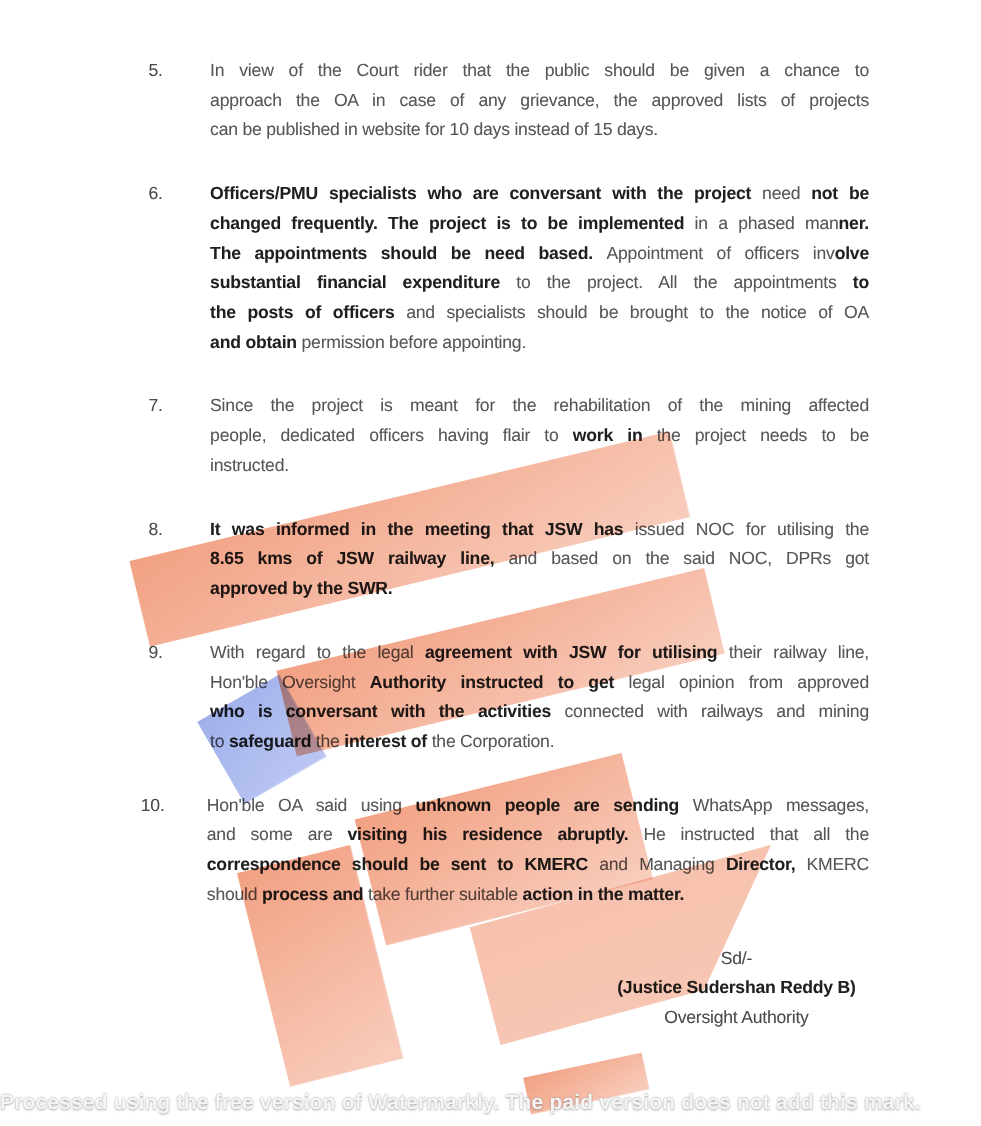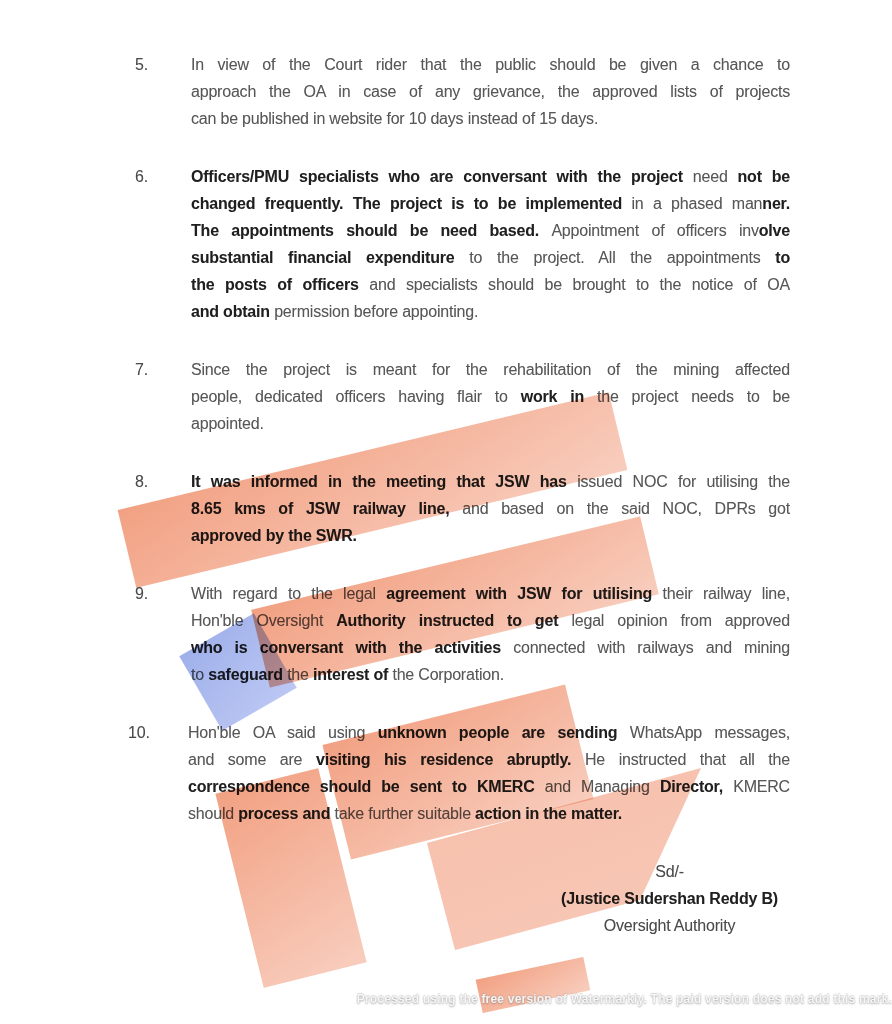--- a/index.html
+++ b/index.html
@@ -30,22 +30,22 @@
   .b{font-weight:700;color:var(--text-bold);}
   .sig{width:285px;margin-left:392px;text-align:center;line-height:27px;margin-top:1px;}
   .sig .name{font-weight:700;color:var(--text-bold);}
   .sig .sd,.sig .title{color:#4a4a4a;}
   .shapes{position:absolute;inset:0;pointer-events:none;}
   .shape{position:absolute;mix-blend-mode:multiply;filter:blur(0.5px);}
   .shape.salmon{background:linear-gradient(160deg,var(--salmon) 0%,var(--salmon-light) 100%);}
   .shape.blue{background:linear-gradient(160deg,var(--blue) 0%,var(--blue-light) 100%);}
   .shape.poly{inset:0;width:100%;height:100%;}
   .wmtext{
-    position:absolute;left:0;right:0;top:992px;text-align:right;
-    font-size:12px;font-weight:700;letter-spacing:0.2px;
+    position:absolute;left:0;right:0;top:992px;text-align:left;
+    font-size:19px;font-weight:700;letter-spacing:0.2px;
     color:rgba(252,252,252,0.93);
     text-shadow:0 1px 2px rgba(110,110,110,0.55), 0 -1px 1px rgba(170,170,170,0.35), 0 0 1px rgba(150,150,150,0.4);
   }
 </style>
 </head>
 <body>
 
 <div class="page">
 
   <div class="doc">
@@ -67,21 +67,21 @@
           <div class="line"><span class="b">substantial financial expenditure </span><span>to the project. All the appointments </span><span class="b">to</span></div>
           <div class="line"><span class="b">the posts of officers </span><span>and specialists should be brought to the notice of OA</span></div>
           <div class="line last"><span class="b">and obtain </span><span>permission before appointing.</span></div>
         </div>
       </div>
       <div class="item">
         <div class="num">7.</div>
         <div class="itembody">
           <div class="line"><span>Since the project is meant for the rehabilitation of the mining affected</span></div>
           <div class="line"><span>people, dedicated officers having flair to </span><span class="b">work in </span><span>the project needs to be</span></div>
-          <div class="line last"><span>appointed.</span></div>
+          <div class="line last"><span>instructed.</span></div>
         </div>
       </div>
       <div class="item">
         <div class="num">8.</div>
         <div class="itembody">
           <div class="line"><span class="b">It was informed in the meeting that JSW has </span><span>issued NOC for utilising the</span></div>
           <div class="line"><span class="b">8.65 kms of JSW railway line, </span><span>and based on the said NOC, DPRs got</span></div>
           <div class="line last"><span class="b">approved by the SWR.</span></div>
         </div>
       </div>

